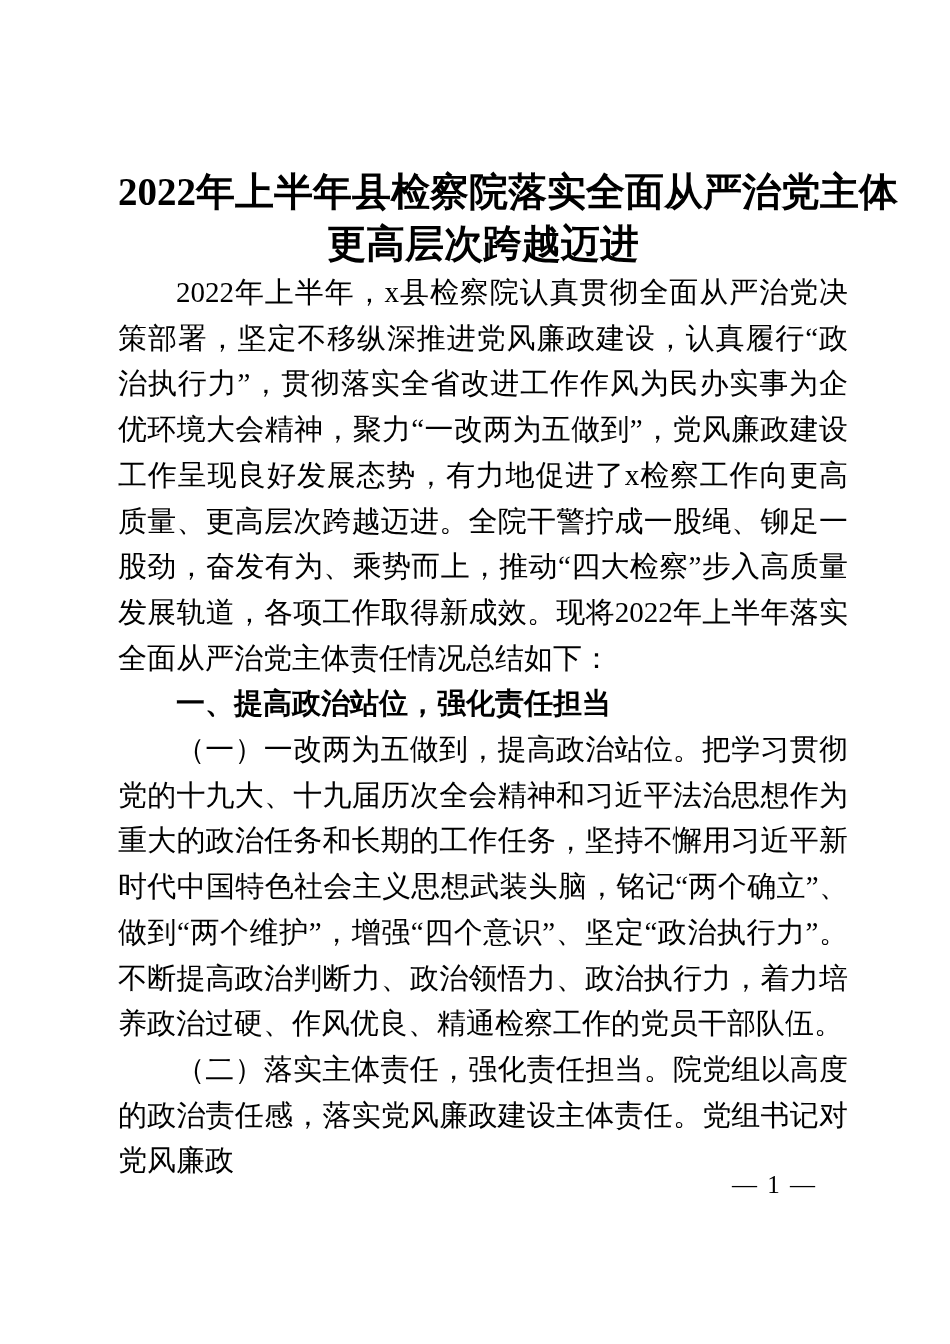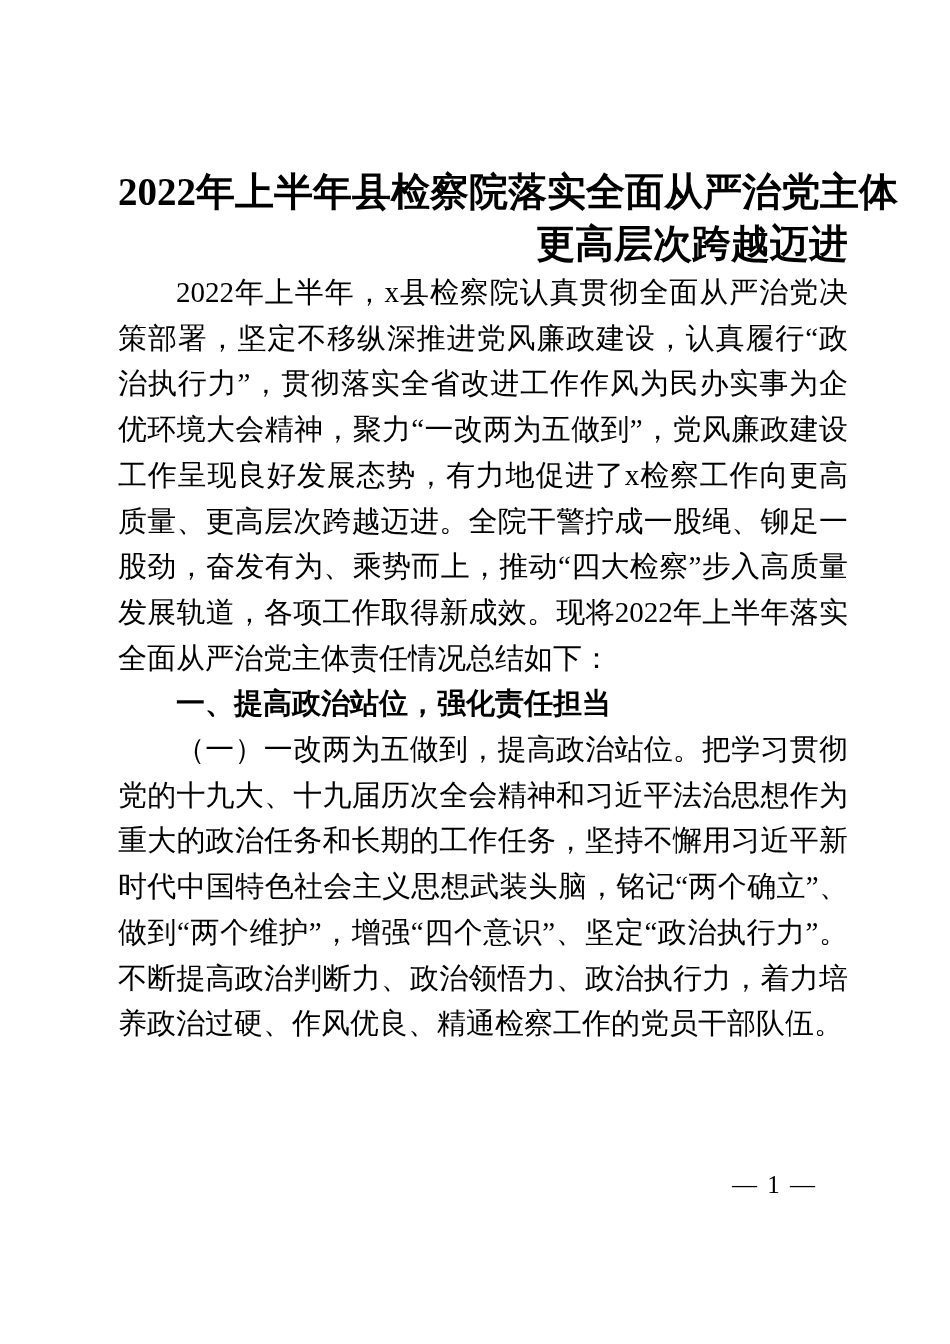--- a/index.html
+++ b/index.html
@@ -22,21 +22,21 @@
     top: 166px;
     width: 730px;
   }
   .doc-title {
     margin: 0;
     padding: 0;
     font-family: "Liberation Serif", "DejaVu Serif", serif;
     font-weight: bold;
     font-size: 39px;
     line-height: 52px;
-    text-align: right;
+    text-align: center;
     color: #000000;
   }
   .doc-title .title-line {
     display: block;
     white-space: nowrap;
   }
   .para {
     margin: 0;
     padding: 0;
     font-size: 29px;
@@ -81,17 +81,18 @@
       <span class="title-line">2022年上半年县检察院落实全面从严治党主体</span>
       <span class="title-line">更高层次跨越迈进</span>
     </h1>
 
     <p class="para">2022年上半年，x县检察院认真贯彻全面从严治党决策部署，坚定不移纵深推进党风廉政建设，认真履行“政治执行力”，贯彻落实全省改进工作作风为民办实事为企优环境大会精神，聚力“一改两为五做到”，党风廉政建设工作呈现良好发展态势，有力地促进了x检察工作向更高质量、更高层次跨越迈进。全院干警拧成一股绳、铆足一股劲，奋发有为、乘势而上，推动“四大检察”步入高质量发展轨道，各项工作取得新成效。现将2022年上半年落实全面从严治党主体责任情况总结如下：</p>
 
     <h2 class="section-heading">一、提高政治站位，强化责任担当</h2>
 
     <p class="para"><span class="item-lead">（一）一改两为五做到，提高政治站位。</span><span>把学习贯彻党的十九大、十九届历次全会精神和习近平法治思想作为重大的政治任务和长期的工作任务，坚持不懈用习近平新时代中国特色社会主义思想武装头脑，铭记“两个确立”、做到“两个维护”，增强“四个意识”、坚定“政治执行力”。不断提高政治判断力、政治领悟力、政治执行力，着力培养政治过硬、作风优良、精通检察工作的党员干部队伍。</span></p>
 
+    <p class="para"><span class="item-lead">（二）落实主体责任，强化责任担当。</span><span>院党组以高度的政治责任感，落实党风廉政建设主体责任。党组书记对党风廉政</span></p>
 
   </div>
 
   <div class="page-number">— 1 —</div>
 </div>
 
 </body></html>

